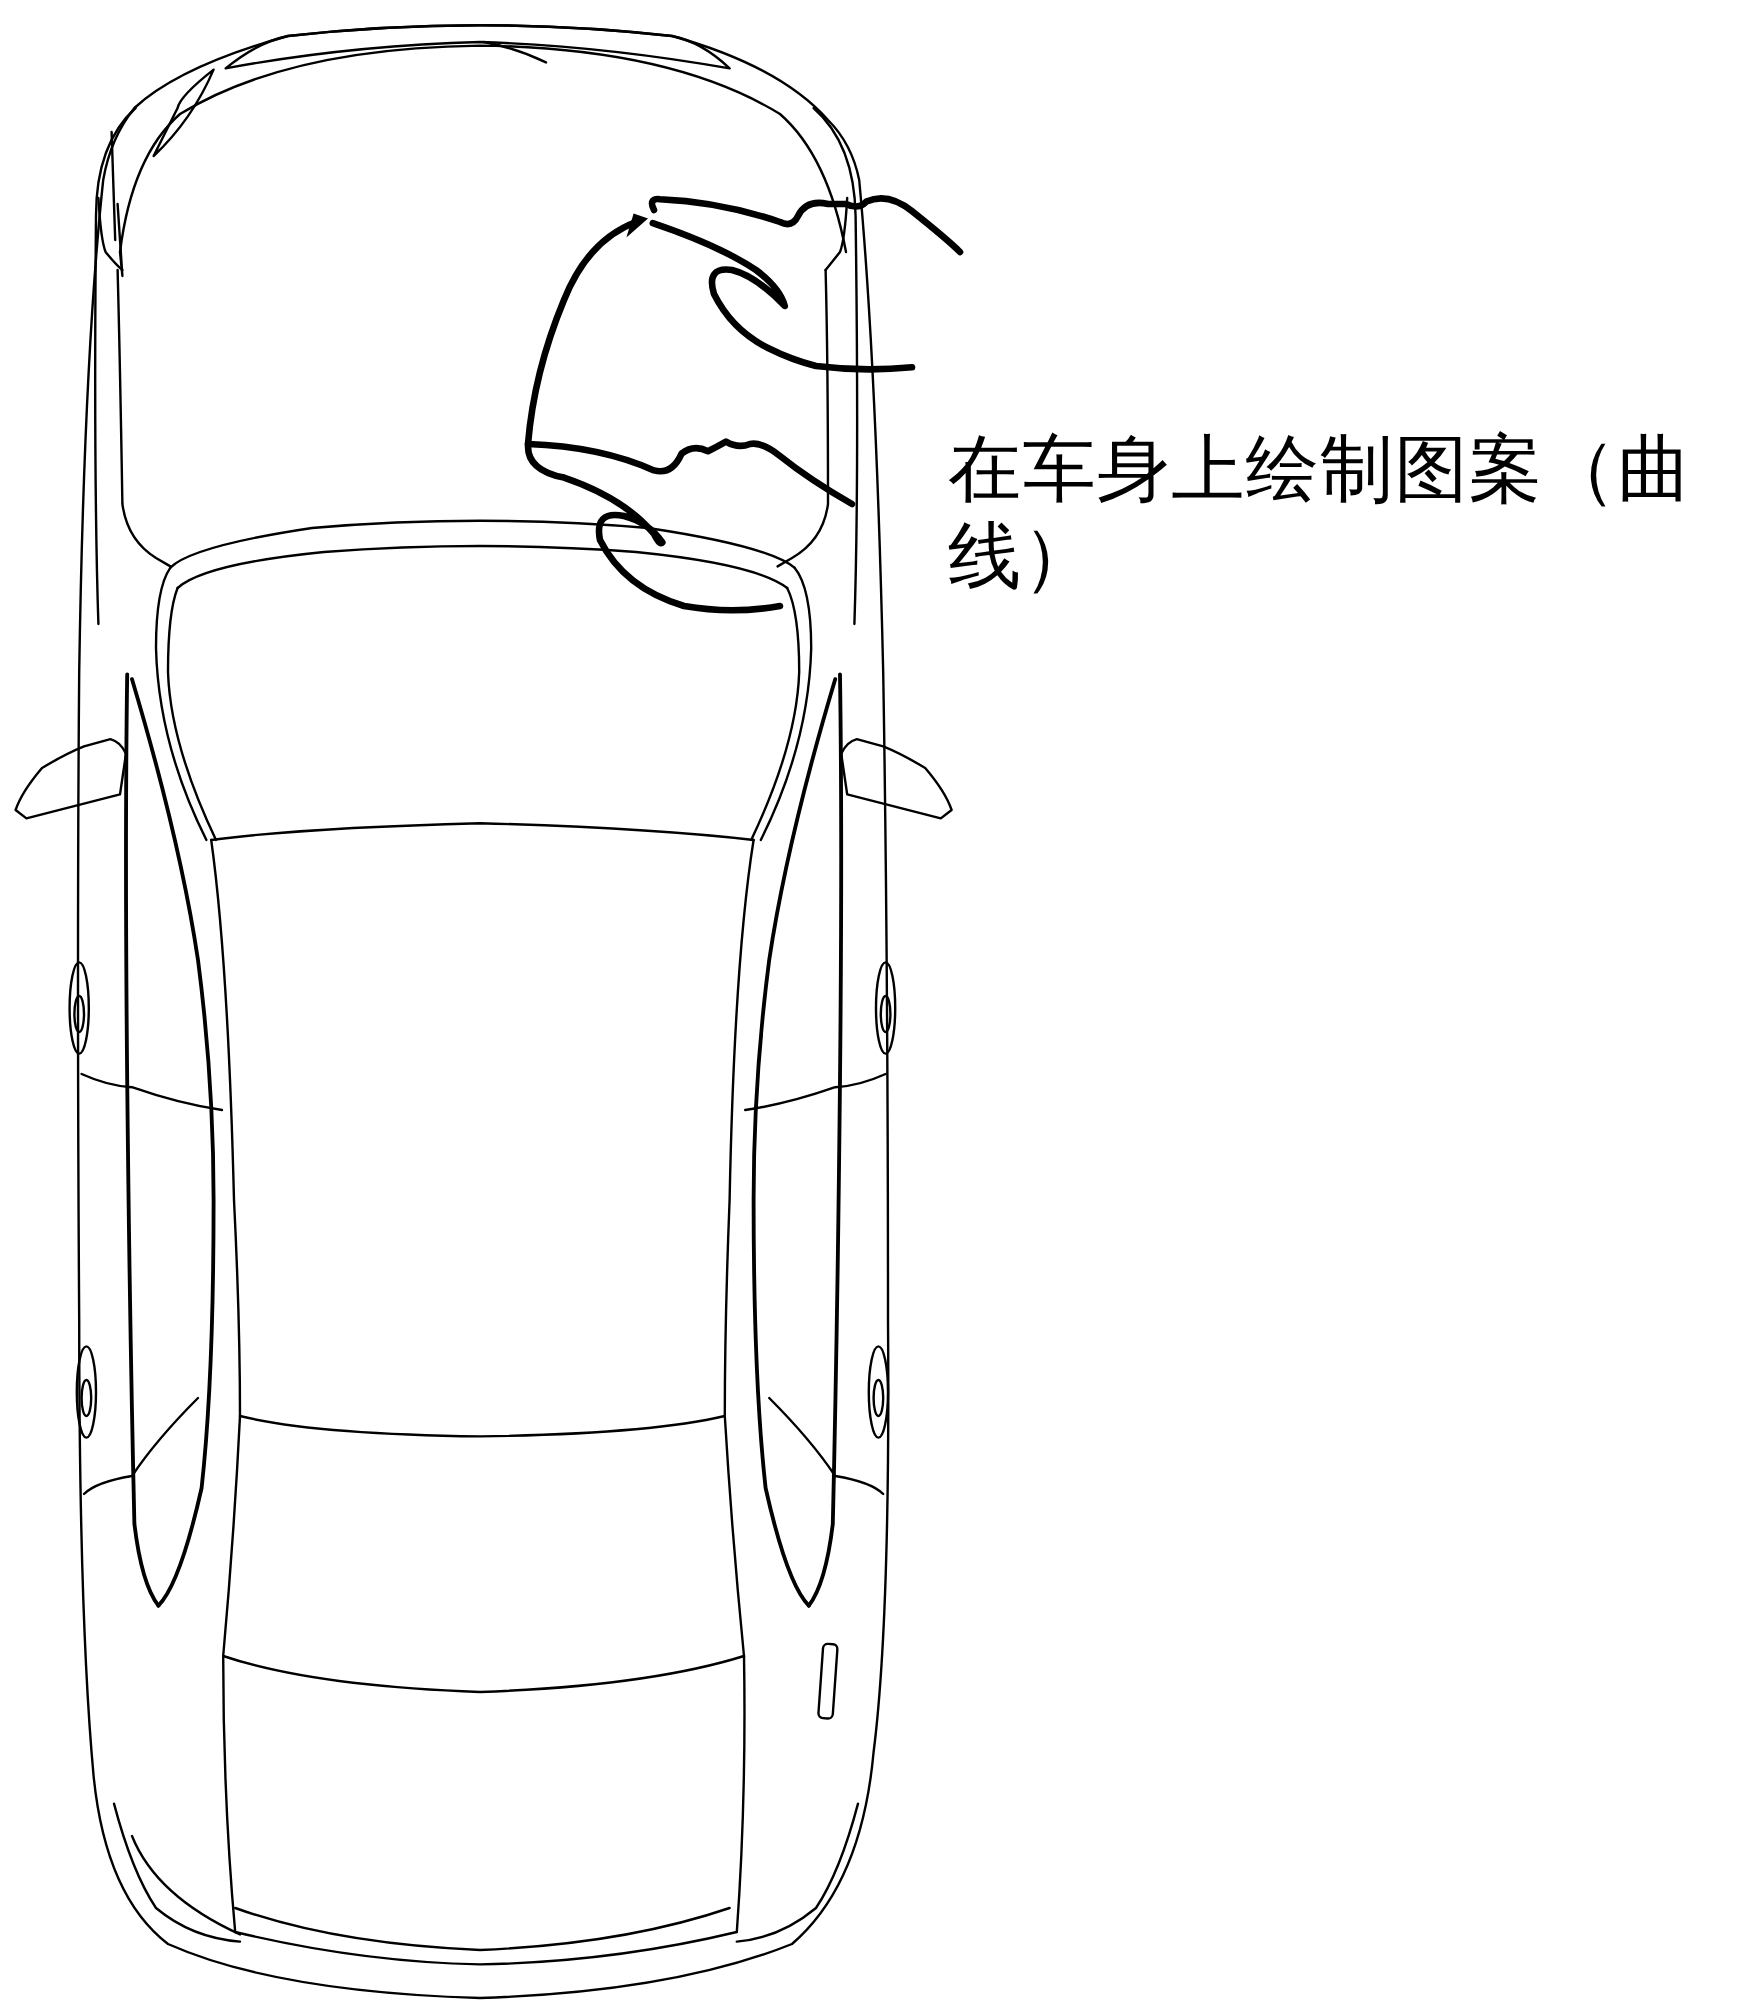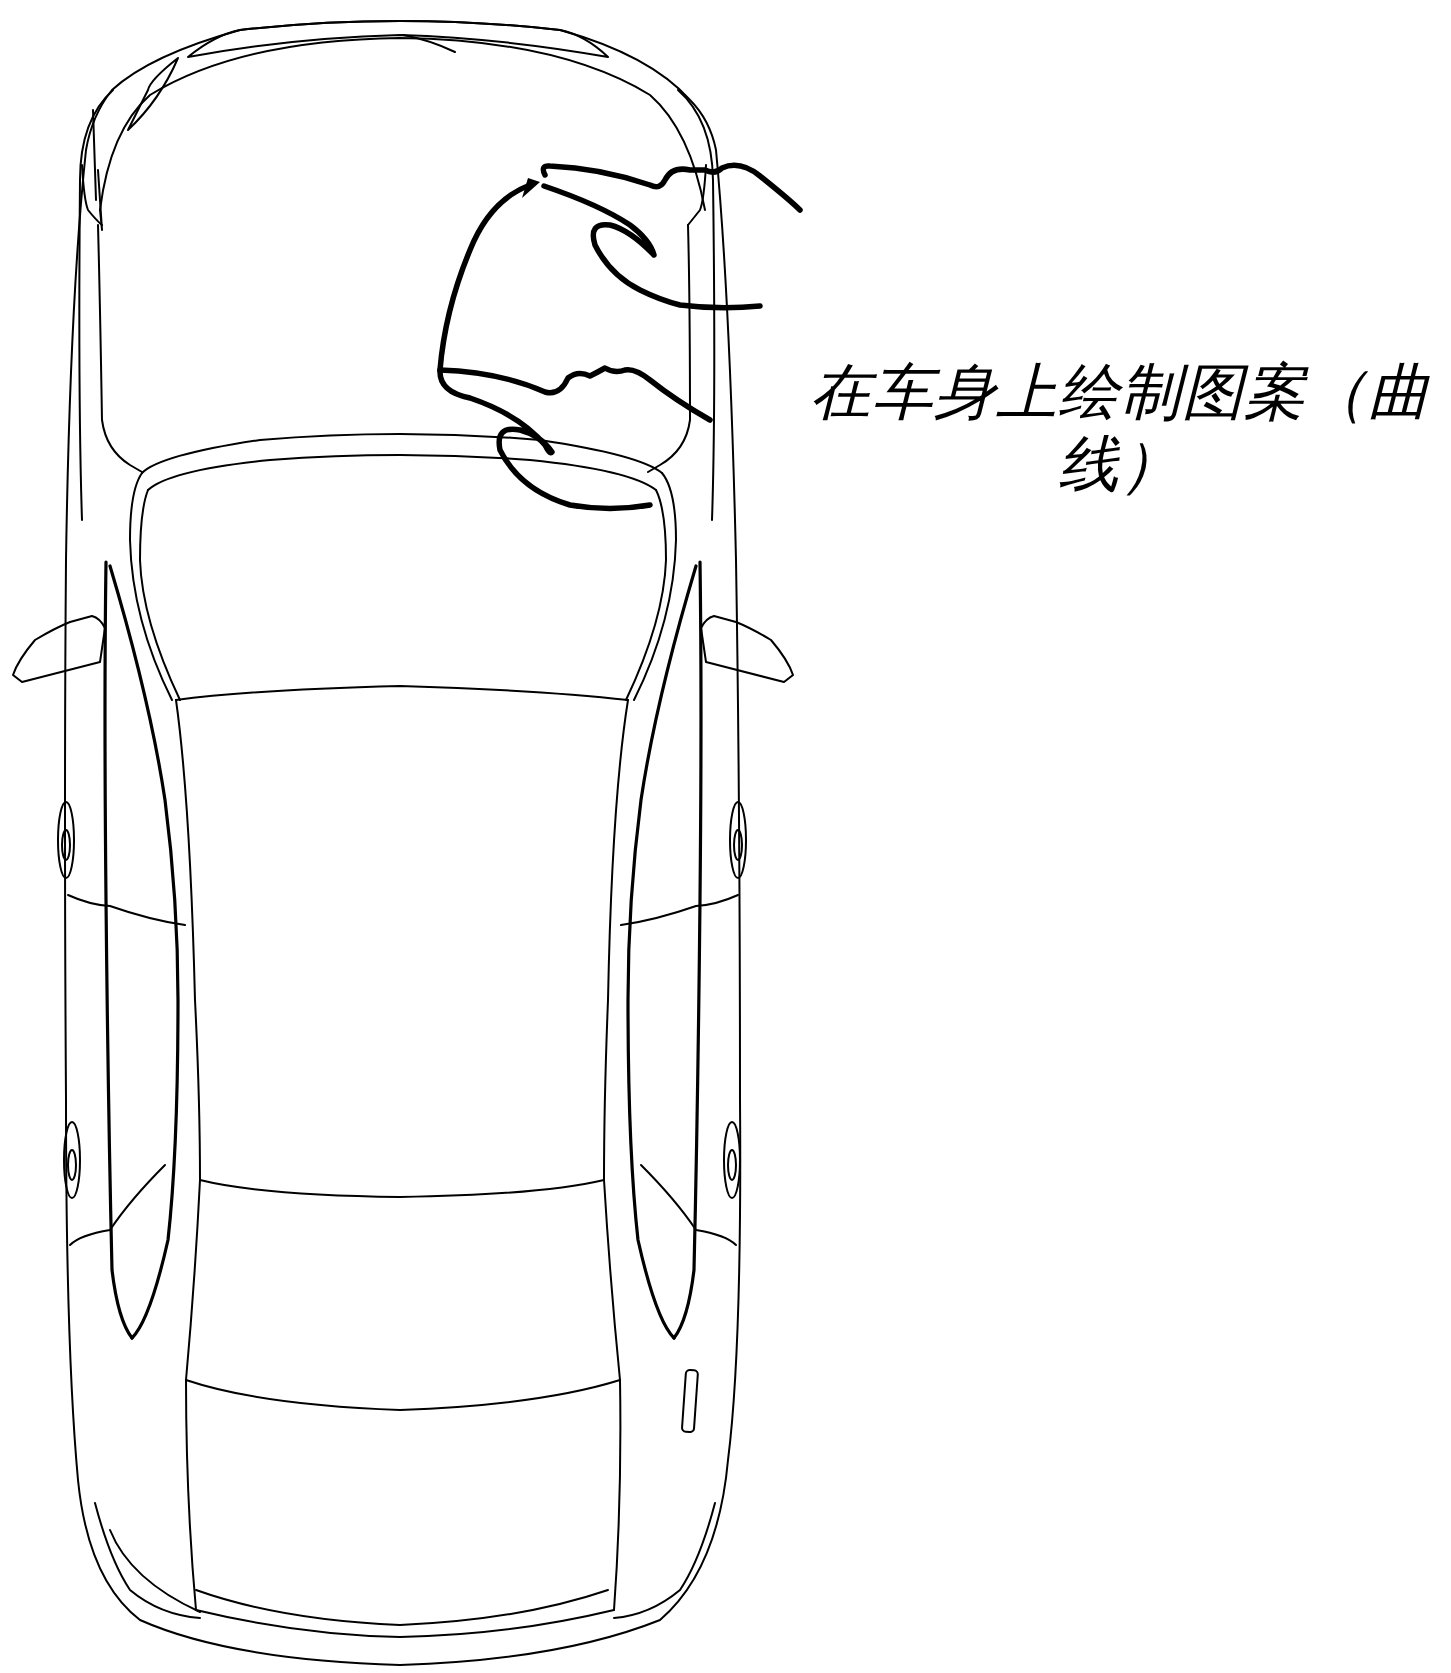--- a/index.html
+++ b/index.html
@@ -10,23 +10,22 @@
     .med  { fill: none; stroke: #000; stroke-width: 3.2; stroke-linejoin: round; stroke-linecap: round; }
     .curve { fill: none; stroke: #000; stroke-width: 5.5; stroke-linejoin: round; stroke-linecap: round; }
     .caption {
       position: absolute;
       left: 790px; top: 356px;
       width: 660px;
       font-family: "DejaVu Sans", sans-serif;
       font-size: 61px;
       line-height: 72px;
       color: #000;
-      text-align: center;
+      text-align: left;
       letter-spacing: 1px;
-      font-style: italic;
     }
   </style>
 </head>
 <body>
 
 <div id="figure">
   <svg width="1451" height="1673" viewBox="0 0 1451 1673" xmlns="http://www.w3.org/2000/svg">
 
     <g>
 

